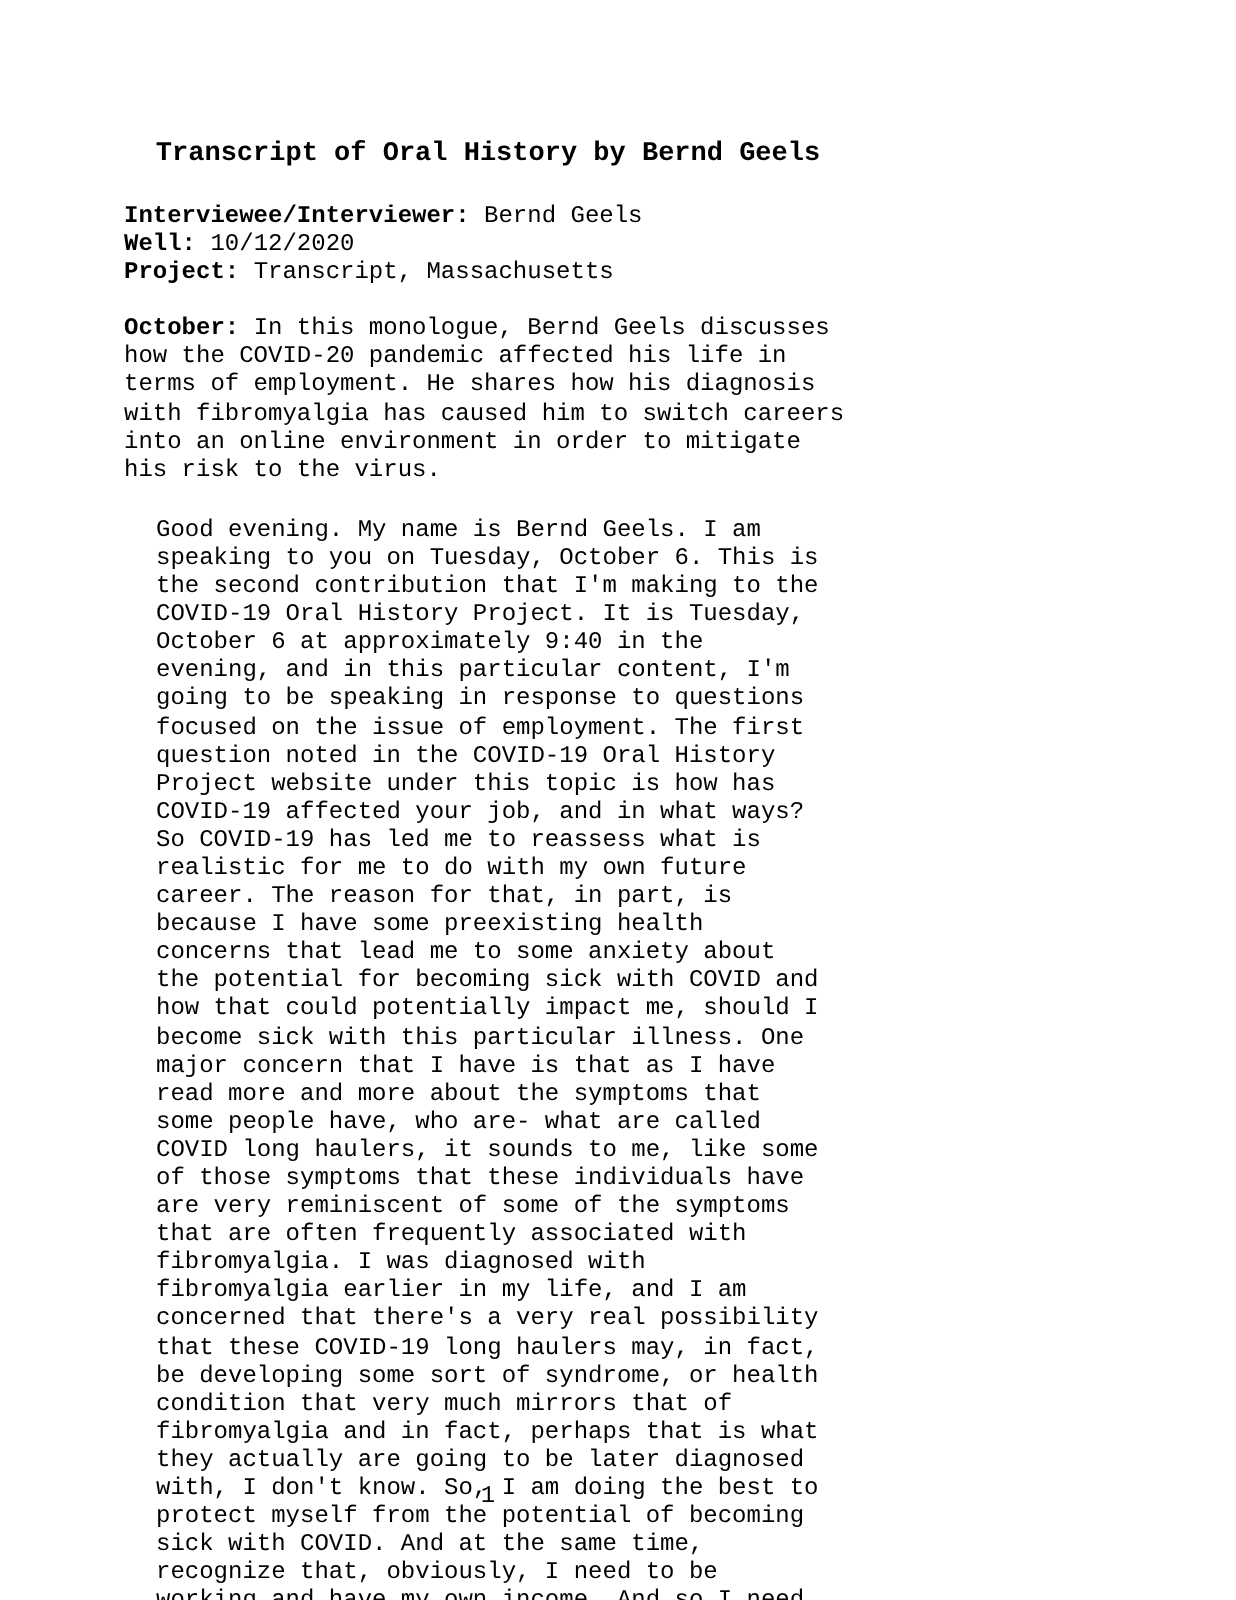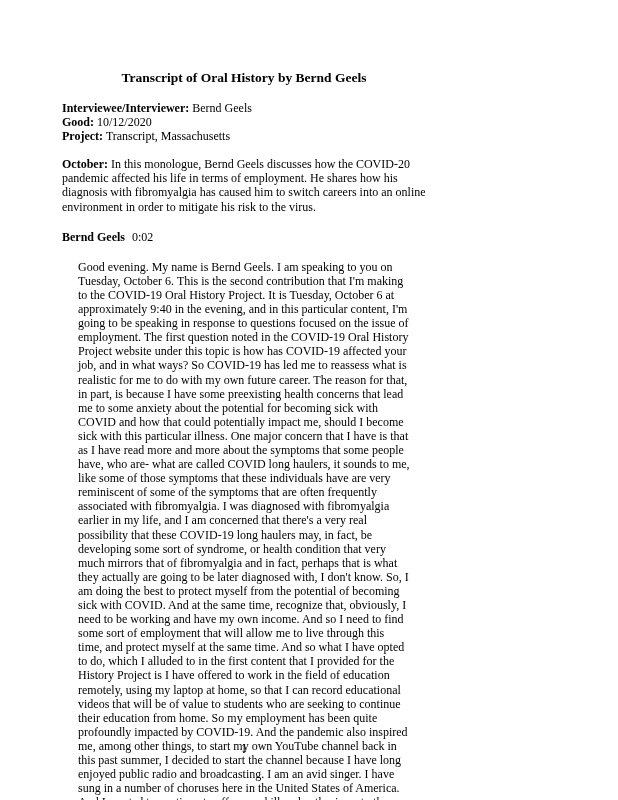--- a/index.html
+++ b/index.html
@@ -6,21 +6,21 @@
     margin: 0;
     padding: 0;
     background: #ffffff;
   }
   .page {
     position: relative;
     width: 488px;
     height: 800px;
     background: #ffffff;
     color: #000000;
-    font-family: Liberation Serif, serif;
+    font-family: Liberation Mono, monospace;
     font-size: 12px;
     line-height: 14.1px;
     box-sizing: border-box;
     padding: 70px 62px 0 62px;
     overflow: hidden;
     -webkit-font-smoothing: antialiased;
   }
   .title {
     font-size: 13.5px;
     font-weight: bold;
@@ -64,25 +64,24 @@
 </style>
 </head>
 <body>
 
 <div class="page">
 
   <h1 class="title">Transcript of Oral History by Bernd Geels</h1>
 
   <div class="meta-block">
     <p class="meta-line"><b class="lbl">Interviewee/Interviewer:</b> <span>Bernd Geels</span></p>
-    <p class="meta-line"><b class="lbl">Good:</b> <span>10/12/2020</span></p>
+    <p class="meta-line"><b class="lbl">Well:</b> <span>10/12/2020</span></p>
     <p class="meta-line"><b class="lbl">Project:</b> <span>Transcript, Massachusetts</span></p>
   </div>
 
   <p class="abstract"><b class="lbl">October:</b> <span>In this monologue, Bernd Geels discusses how the COVID-20 pandemic affected his life in terms of employment. He shares how his diagnosis with fibromyalgia has caused him to switch careers into an online environment in order to mitigate his risk to the virus.</span></p>
 
-  <div class="speaker-line"><span class="speaker-name">Bernd Geels</span><span class="timestamp">0:02</span></div>
 
   <p class="body-text">Good evening. My name is Bernd Geels. I am speaking to you on Tuesday, October 6. This is the second contribution that I'm making to the COVID-19 Oral History Project. It is Tuesday, October 6 at approximately 9:40 in the evening, and in this particular content, I'm going to be speaking in response to questions focused on the issue of employment. The first question noted in the COVID-19 Oral History Project website under this topic is how has COVID-19 affected your job, and in what ways? So COVID-19 has led me to reassess what is realistic for me to do with my own future career. The reason for that, in part, is because I have some preexisting health concerns that lead me to some anxiety about the potential for becoming sick with COVID and how that could potentially impact me, should I become sick with this particular illness. One major concern that I have is that as I have read more and more about the symptoms that some people have, who are- what are called COVID long haulers, it sounds to me, like some of those symptoms that these individuals have are very reminiscent of some of the symptoms that are often frequently associated with fibromyalgia. I was diagnosed with fibromyalgia earlier in my life, and I am concerned that there's a very real possibility that these COVID-19 long haulers may, in fact, be developing some sort of syndrome, or health condition that very much mirrors that of fibromyalgia and in fact, perhaps that is what they actually are going to be later diagnosed with, I don't know. So, I am doing the best to protect myself from the potential of becoming sick with COVID. And at the same time, recognize that, obviously, I need to be working and have my own income. And so I need to find some sort of employment that will allow me to live through this time, and protect myself at the same time. And so what I have opted to do, which I alluded to in the first content that I provided for the History Project is I have offered to work in the field of education remotely, using my laptop at home, so that I can record educational videos that will be of value to students who are seeking to continue their education from home. So my employment has been quite profoundly impacted by COVID-19. And the pandemic also inspired me, among other things, to start my own YouTube channel back in this past summer, I decided to start the channel because I have long enjoyed public radio and broadcasting. I am an avid singer. I have sung in a number of choruses here in the United States of America. And I wanted to continue to offer my skill and enthusiasm to the world at large, even while going through a very difficult time of social distancing and keeping my interactions with other people to a minimum as necessitated during this difficult time. So that is one way that my employment life has been impacted by COVID. The next question is, is how has COVID-19 changed your employment status, in what ways? Well, it changed my employment status by leading me to decide that I needed to get involved in other kinds of work. So as I just said, I am no longer really working in fields that necessarily placed me at great risk, though I am working now part time on a part time basis to support a testing site for COVID in a nearby community close to me here in the metro</p>
 
   <div class="page-number">1</div>
 
 </div>
 
 </body></html>

